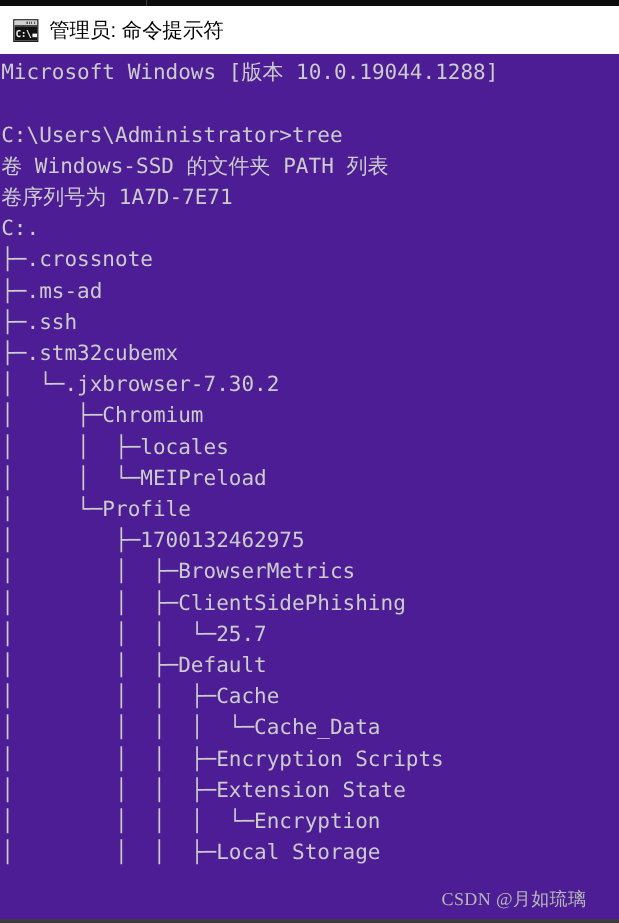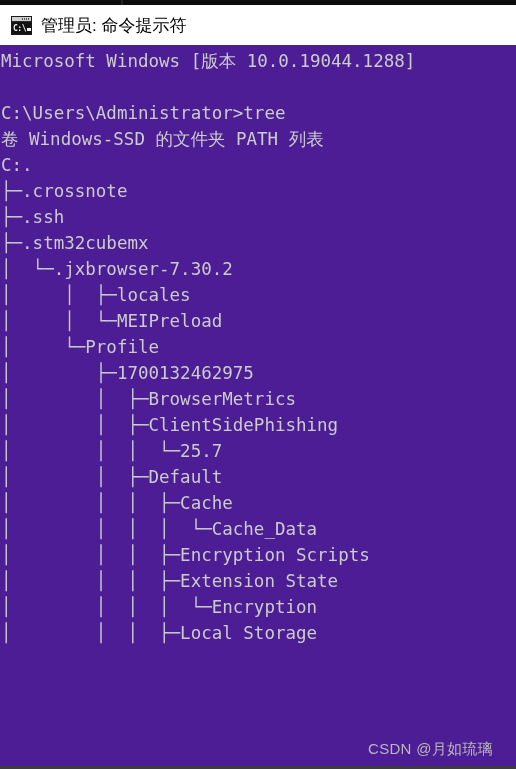--- a/index.html
+++ b/index.html
@@ -132,21 +132,21 @@
     width: 516px;
     height: 3px;
     background: #3d3d3d;
   }
 
   
   .watermark {
     position: absolute;
     left: 368px;
     top: 740px;
-    font-family: Liberation Sans, sans-serif;
+    font-family: Liberation Serif, serif;
     font-size: 15px;
     color: #b9b9b9;
     white-space: nowrap;
     letter-spacing: 0.3px;
   }
 </style>
 </head>
 <body>
 
 <div class="top-sliver">
@@ -164,25 +164,28 @@
   </div>
   <div class="titlebar-title">管理员: 命令提示符</div>
 </div>
 
 <div class="console">
   <div class="console-inner">
       <div class="line">Microsoft Windows [版本 10.0.19044.1288]</div>
       <div class="line blank"> </div>
       <div class="line">C:\Users\Administrator&gt;tree</div>
       <div class="line">卷 Windows-SSD 的文件夹 PATH 列表</div>
+      <div class="line">卷序列号为 1A7D-7E71</div>
       <div class="line">C:.</div>
       <div class="line">├─.crossnote</div>
+      <div class="line">├─.ms-ad</div>
       <div class="line">├─.ssh</div>
       <div class="line">├─.stm32cubemx</div>
       <div class="line">│  └─.jxbrowser-7.30.2</div>
+      <div class="line">│     ├─Chromium</div>
       <div class="line">│     │  ├─locales</div>
       <div class="line">│     │  └─MEIPreload</div>
       <div class="line">│     └─Profile</div>
       <div class="line">│        ├─1700132462975</div>
       <div class="line">│        │  ├─BrowserMetrics</div>
       <div class="line">│        │  ├─ClientSidePhishing</div>
       <div class="line">│        │  │  └─25.7</div>
       <div class="line">│        │  ├─Default</div>
       <div class="line">│        │  │  ├─Cache</div>
       <div class="line">│        │  │  │  └─Cache_Data</div>

